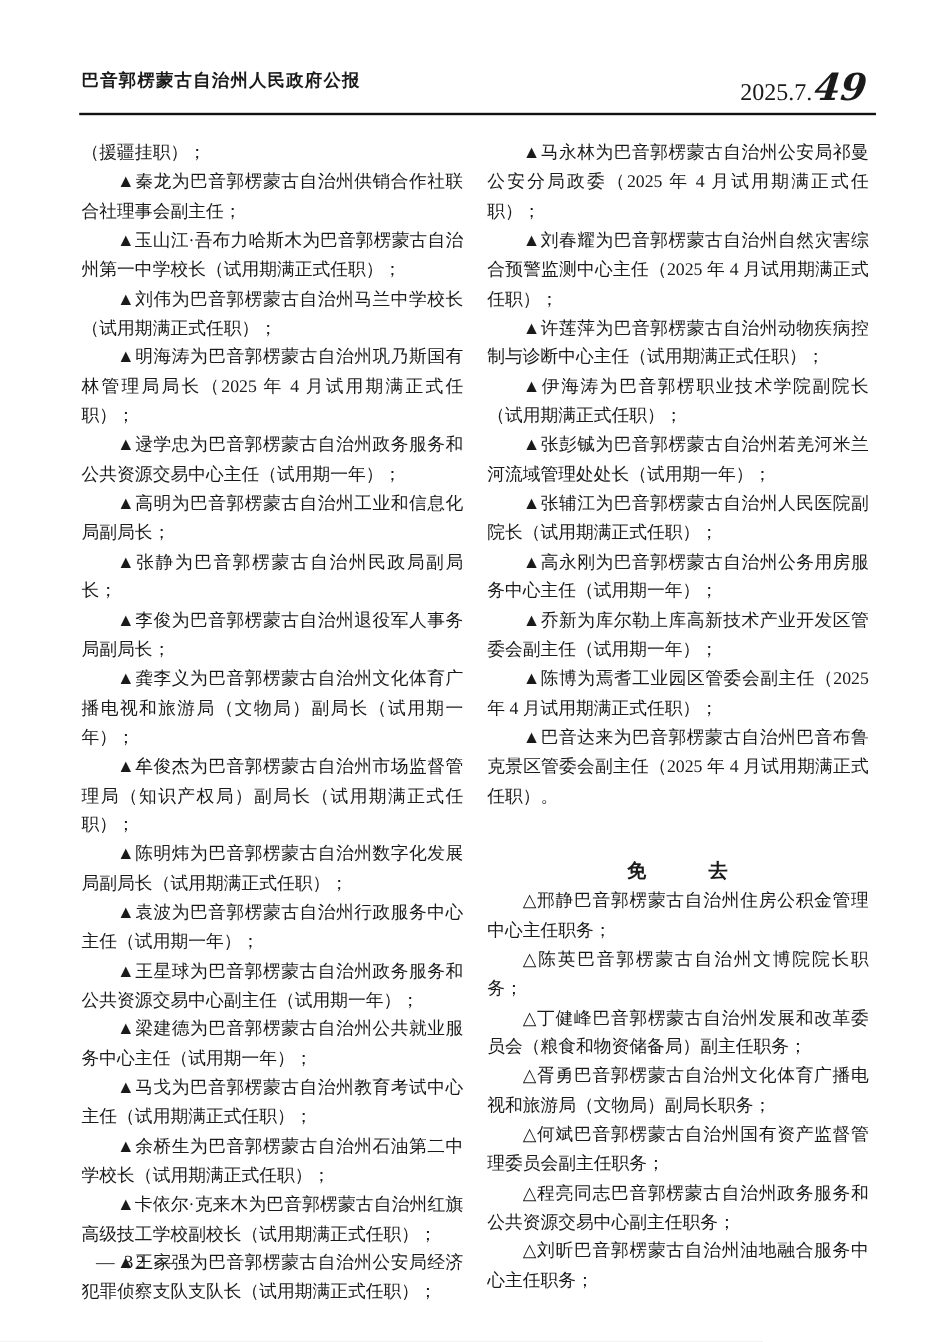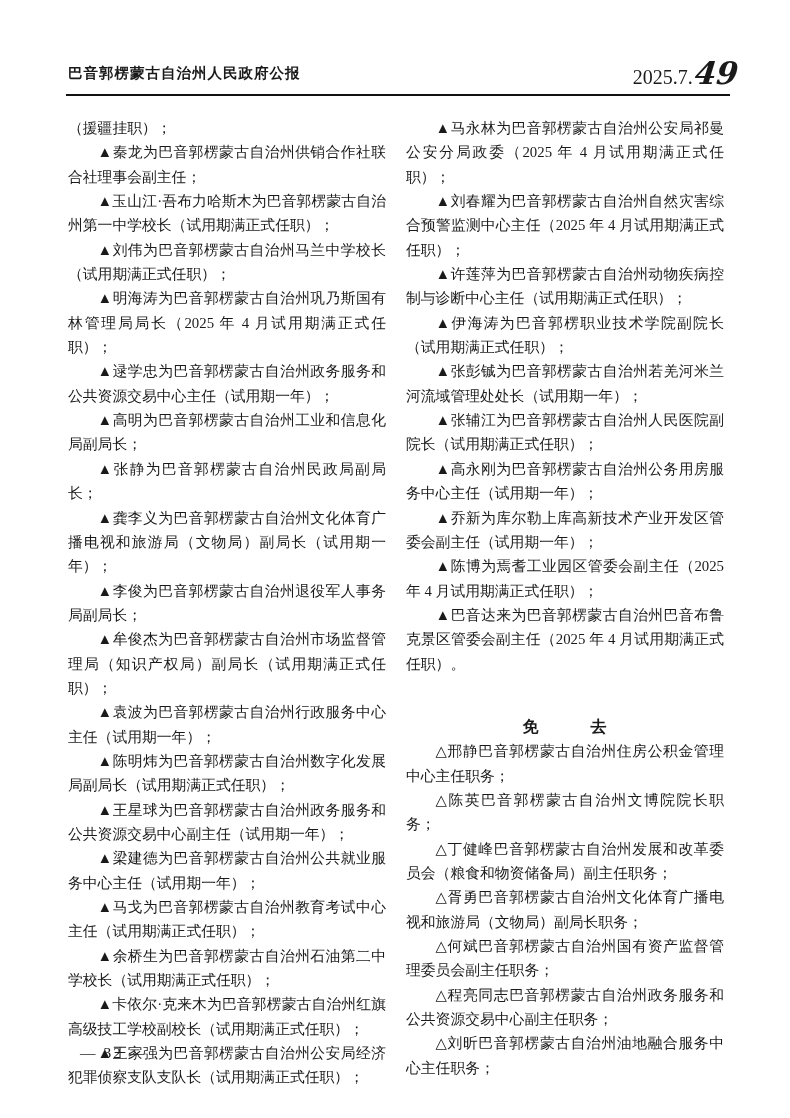--- a/index.html
+++ b/index.html
@@ -9,24 +9,24 @@
     margin:0 auto;
     background:#ffffff;
     color:#1a1a1a;
     font-family:"Liberation Serif","DejaVu Serif",serif;
     overflow:hidden;
     box-sizing:border-box;
   }
   
   .header-row{
     position:absolute;
-    left:68px;right:52px;top:58px;
+    left:68px;right:68px;top:58px;
     display:flex;
     justify-content:space-between;
-    align-items:center;
+    align-items:flex-start;
   }
   .header-title{
     font-family:"Liberation Sans","DejaVu Sans",sans-serif;
     font-weight:bold;
     font-size:14.5px;
     letter-spacing:1px;
   }
   .header-issue{
     display:flex;
     align-items:baseline;
@@ -102,25 +102,25 @@
   <div class="columns">
     <div class="col" id="col-left">
         <p class="para no-indent">（援疆挂职）；</p>
         <p class="para">▲秦龙为巴音郭楞蒙古自治州供销合作社联合社理事会副主任；</p>
         <p class="para">▲玉山江·吾布力哈斯木为巴音郭楞蒙古自治州第一中学校长（试用期满正式任职）；</p>
         <p class="para">▲刘伟为巴音郭楞蒙古自治州马兰中学校长（试用期满正式任职）；</p>
         <p class="para">▲明海涛为巴音郭楞蒙古自治州巩乃斯国有林管理局局长（2025 年 4 月试用期满正式任职）；</p>
         <p class="para">▲逯学忠为巴音郭楞蒙古自治州政务服务和公共资源交易中心主任（试用期一年）；</p>
         <p class="para">▲高明为巴音郭楞蒙古自治州工业和信息化局副局长；</p>
         <p class="para">▲张静为巴音郭楞蒙古自治州民政局副局长；</p>
+        <p class="para">▲李俊为巴音郭楞蒙古自治州退役军人事务局副局长；</p>
         <p class="para">▲龚李义为巴音郭楞蒙古自治州文化体育广播电视和旅游局（文物局）副局长（试用期一年）；</p>
-        <p class="para">▲李俊为巴音郭楞蒙古自治州退役军人事务局副局长；</p>
         <p class="para">▲牟俊杰为巴音郭楞蒙古自治州市场监督管理局（知识产权局）副局长（试用期满正式任职）；</p>
+        <p class="para">▲陈明炜为巴音郭楞蒙古自治州数字化发展局副局长（试用期满正式任职）；</p>
         <p class="para">▲袁波为巴音郭楞蒙古自治州行政服务中心主任（试用期一年）；</p>
-        <p class="para">▲陈明炜为巴音郭楞蒙古自治州数字化发展局副局长（试用期满正式任职）；</p>
         <p class="para">▲王星球为巴音郭楞蒙古自治州政务服务和公共资源交易中心副主任（试用期一年）；</p>
         <p class="para">▲梁建德为巴音郭楞蒙古自治州公共就业服务中心主任（试用期一年）；</p>
         <p class="para">▲马戈为巴音郭楞蒙古自治州教育考试中心主任（试用期满正式任职）；</p>
         <p class="para">▲余桥生为巴音郭楞蒙古自治州石油第二中学校长（试用期满正式任职）；</p>
         <p class="para">▲卡依尔·克来木为巴音郭楞蒙古自治州红旗高级技工学校副校长（试用期满正式任职）；</p>
         <p class="para">▲王家强为巴音郭楞蒙古自治州公安局经济犯罪侦察支队支队长（试用期满正式任职）；</p>
       </div>
     <div class="col" id="col-right">
       <div id="right-appointments">
           <p class="para">▲马永林为巴音郭楞蒙古自治州公安局祁曼公安分局政委（2025 年 4 月试用期满正式任职）；</p>

